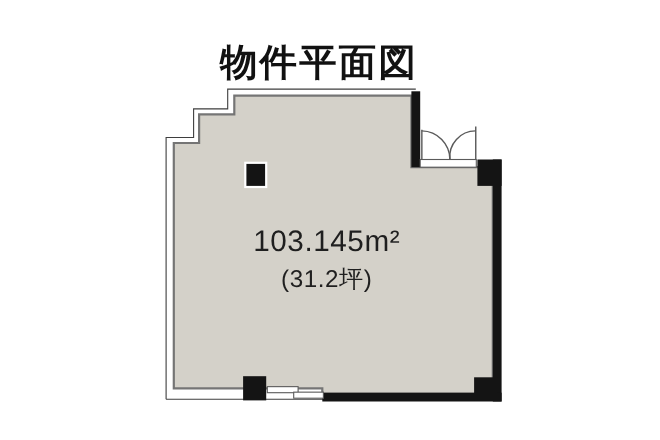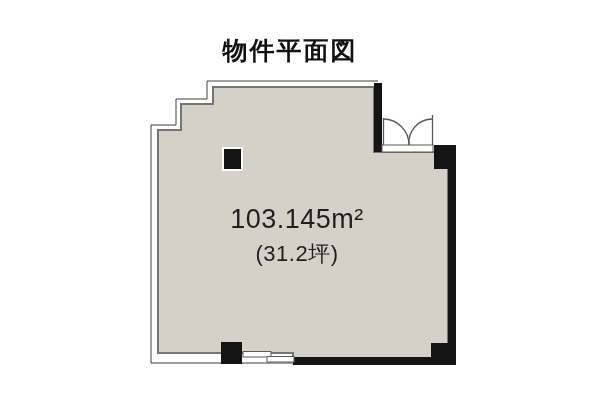--- a/index.html
+++ b/index.html
@@ -8,21 +8,21 @@
     background:#ffffff;
     font-family:"Liberation Sans","DejaVu Sans",sans-serif;
     overflow:hidden;
   }
   .stage{
     position:relative;width:600px;height:400px;background:#ffffff;
   }
   .plan-title{
     position:absolute;top:34px;left:140px;width:300px;
     text-align:center;
-    font-size:25px;font-weight:700;color:#111111;
+    font-size:34px;font-weight:700;color:#111111;
     letter-spacing:2px;
   }
   svg{position:absolute;top:0;left:0;}
   .thinline{fill:none;stroke:#3e3e3e;stroke-width:1;}
   .innerline{stroke:#757575;stroke-width:2;}
   .doorline{stroke:#5a5a5a;stroke-width:1.3;fill:none;}
   .sill{fill:#ffffff;stroke:#5a5a5a;stroke-width:1;}
   .win{fill:#ffffff;stroke:#5a5a5a;stroke-width:1;}
   .area-text{
     font-family:"Liberation Sans","DejaVu Sans",sans-serif;

